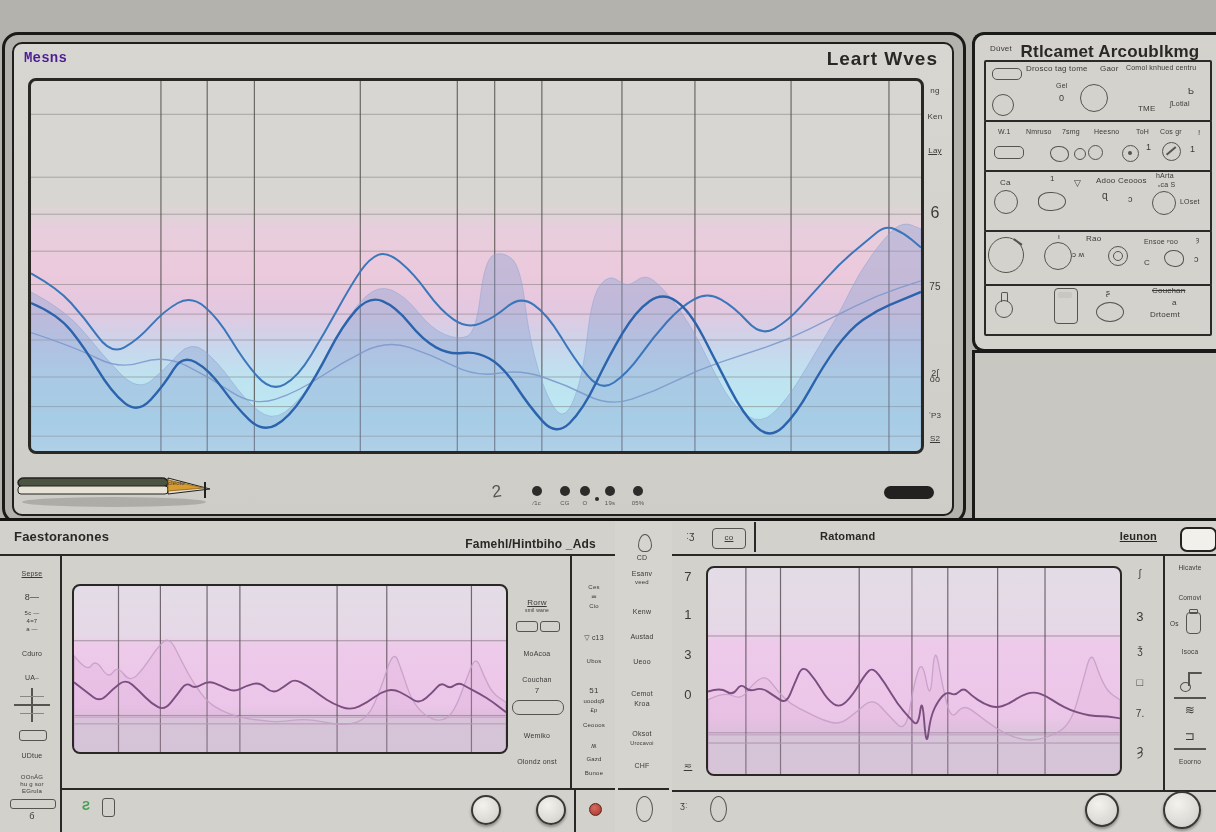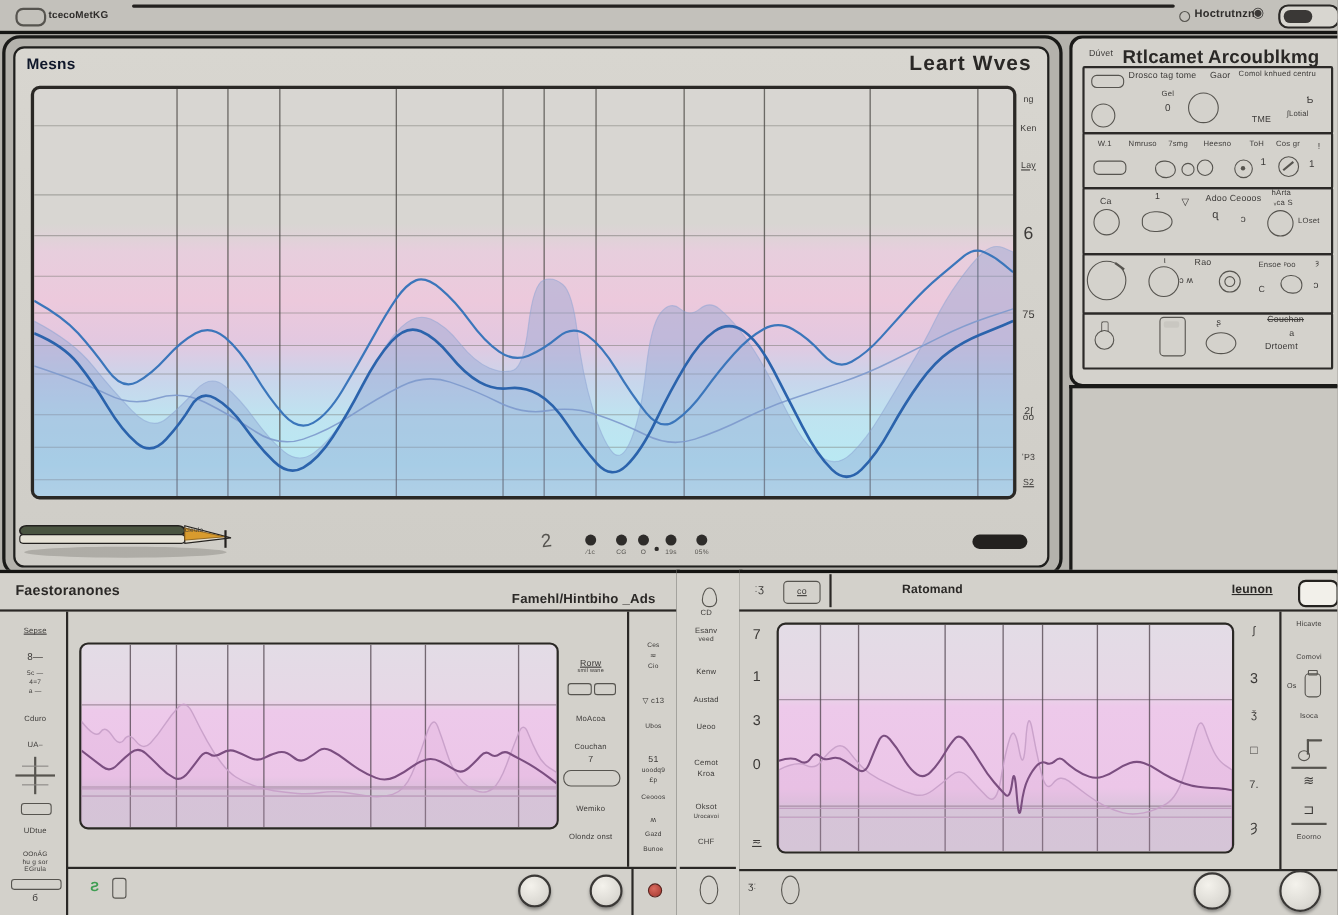--- a/index.html
+++ b/index.html
@@ -26,36 +26,25 @@
         box-shadow:0 2px 3px rgba(0,0,0,.35);}
   .dot{width:10px;height:10px;border-radius:50%;background:#2e2c2a;}
   .vline{width:2px;background:#2a2826;}
   .hline{height:2px;background:#2a2826;}
 </style>
 </head>
 <body>
 
 <div id="root">
 
-  <div class="a" style="left:0;top:0;width:1216px;height:28px;background:#c3c1bb;border-bottom:3px solid #151513;">
-    <div class="a or" style="left:14px;top:7px;width:24px;height:13px;border-radius:7px;border-width:2px;"></div>
-    <div class="a bar" style="left:120px;top:4px;width:948px;height:3px;border-radius:2px;"></div>
-    <div class="a t b" style="left:44px;top:8px;font-size:9px;color:#2e2c2a;">tcecoMetKG</div>
-    <div class="a oc" style="left:1072px;top:10px;width:8px;height:8px;"></div>
-    <div class="a t b" style="left:1086px;top:7px;font-size:10px;color:#2e2c2a;">Hoctrutnzn</div>
-    <div class="a t" style="left:1138px;top:4px;font-size:13px;">◉</div>
-    <div class="a" style="left:1162px;top:4px;width:52px;height:18px;border:2px solid #2a2826;border-radius:9px;background:#d8d6d0;">
-      <div class="a" style="left:3px;top:3px;width:26px;height:12px;border-radius:6px;background:#3a3836;"></div>
-    </div>
-  </div>
 
   <div class="a" style="left:2px;top:32px;width:958px;height:486px;border:3px solid #1a1a18;border-radius:16px;"></div>
   <div class="a" style="left:12px;top:42px;width:938px;height:470px;border:2.5px solid #1f1f1d;border-radius:10px;background:linear-gradient(#d8d6d0,#cfcdc7);"></div>
 
-  <div class="a t b" style="left:24px;top:50px;font-size:14px;color:#0f172a;">Mesns</div>
+  <div class="a t b" style="left:24px;top:50px;font-size:14px;color:#4c1d95;font-family:Liberation Mono, monospace;">Mesns</div>
   <div class="a t b r" style="left:700px;top:48px;width:238px;font-size:19px;letter-spacing:1px;color:#2a2826;">Leart Wves</div>
 
   <div class="a chart grad-main" style="left:28px;top:78px;width:890px;height:370px;border-width:3px;">
     <svg id="chart-main-svg" viewBox="0 0 100 100" preserveAspectRatio="none">
         <line x1="0" y1="9" x2="100" y2="9" stroke="#7d7b78" stroke-width="1" stroke-opacity="0.55" vector-effect="non-scaling-stroke"></line>
         <line x1="0" y1="26" x2="100" y2="26" stroke="#7d7b78" stroke-width="1" stroke-opacity="0.55" vector-effect="non-scaling-stroke"></line>
         <line x1="0" y1="36" x2="100" y2="36" stroke="#7d7b78" stroke-width="1" stroke-opacity="0.55" vector-effect="non-scaling-stroke"></line>
         <line x1="0" y1="46" x2="100" y2="46" stroke="#7d7b78" stroke-width="1" stroke-opacity="0.55" vector-effect="non-scaling-stroke"></line>
         <line x1="0" y1="55" x2="100" y2="55" stroke="#7d7b78" stroke-width="1" stroke-opacity="0.55" vector-effect="non-scaling-stroke"></line>
         <line x1="0" y1="63" x2="100" y2="63" stroke="#7d7b78" stroke-width="1" stroke-opacity="0.55" vector-effect="non-scaling-stroke"></line>

